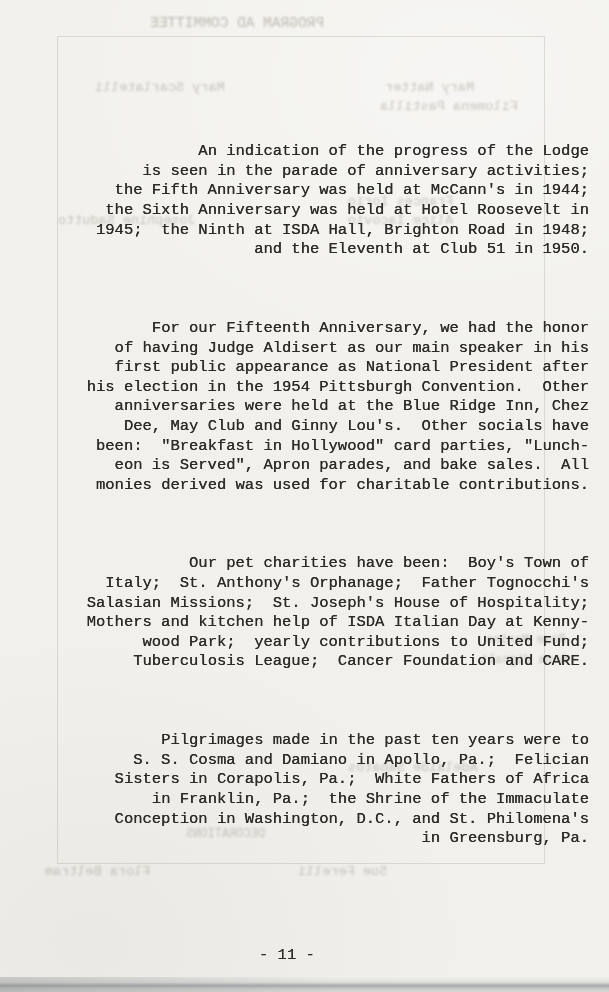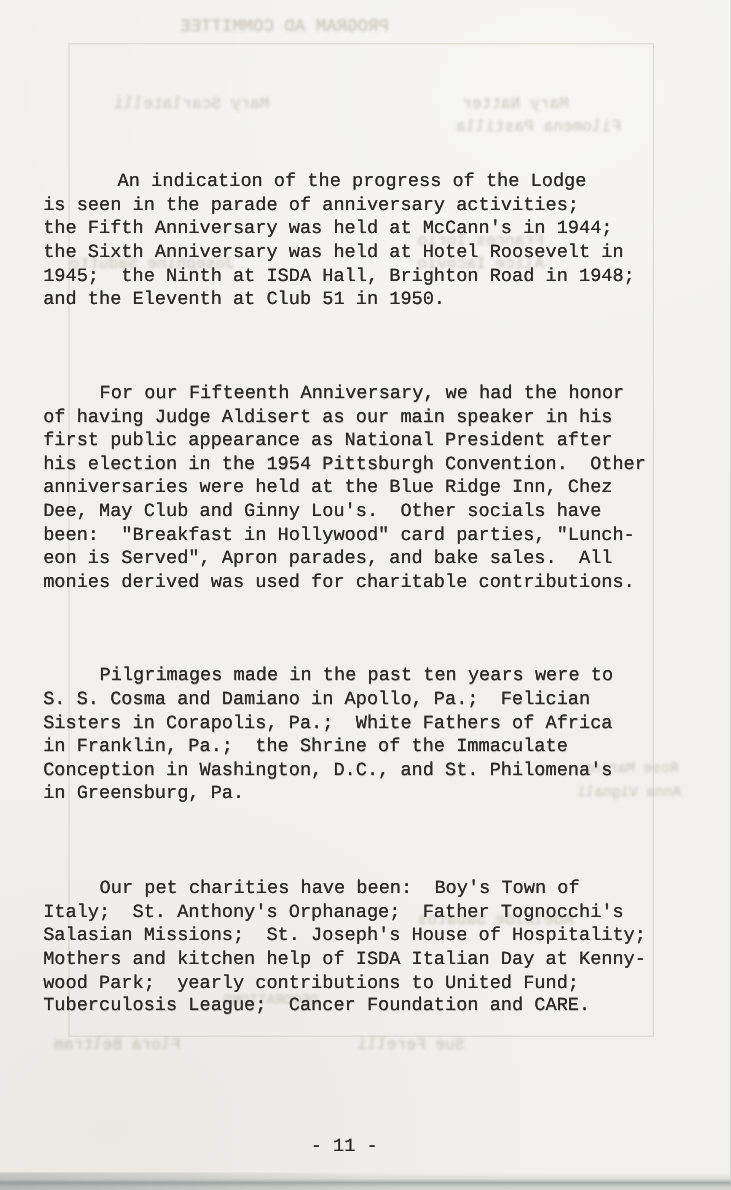--- a/index.html
+++ b/index.html
@@ -5,20 +5,21 @@
   html,body{margin:0;padding:0;background:#9a9d9e;}
   .paper{
     position:relative;
     width:609px;height:992px;
     overflow:hidden;
     background:
       radial-gradient(130% 60% at 75% 8%, rgba(255,255,255,.38), transparent 60%),
       radial-gradient(100% 50% at 15% 95%, rgba(190,186,176,.14), transparent 60%),
       #f1f0ec;
     font-family:"Liberation Mono","DejaVu Sans Mono",monospace;
+    text-align:right;
   }
 
   
   .ghost-layer{position:absolute;inset:0;pointer-events:none;}
   .ghost-box{
     position:absolute;left:57px;top:36px;width:486px;height:826px;
     border:1px solid rgba(150,143,125,.26);
   }
   .ghost{
     position:absolute;
@@ -88,31 +89,31 @@
 and the Eleventh at Club 51 in 1950.</p>
     <p class="para">For our Fifteenth Anniversary, we had the honor
 of having Judge Aldisert as our main speaker in his
 first public appearance as National President after
 his election in the 1954 Pittsburgh Convention.  Other
 anniversaries were held at the Blue Ridge Inn, Chez
 Dee, May Club and Ginny Lou's.  Other socials have
 been:  "Breakfast in Hollywood" card parties, "Lunch-
 eon is Served", Apron parades, and bake sales.  All
 monies derived was used for charitable contributions.</p>
+    <p class="para">Our pet charities have been:  Boy's Town of
+Italy;  St. Anthony's Orphanage;  Father Tognocchi's
+Salasian Missions;  St. Joseph's House of Hospitality;
+Mothers and kitchen help of ISDA Italian Day at Kenny-
+wood Park;  yearly contributions to United Fund;
+Tuberculosis League;  Cancer Foundation and CARE.</p>
     <p class="para">Pilgrimages made in the past ten years were to
 S. S. Cosma and Damiano in Apollo, Pa.;  Felician
 Sisters in Corapolis, Pa.;  White Fathers of Africa
 in Franklin, Pa.;  the Shrine of the Immaculate
 Conception in Washington, D.C., and St. Philomena's
 in Greensburg, Pa.</p>
-    <p class="para">Our pet charities have been:  Boy's Town of
-Italy;  St. Anthony's Orphanage;  Father Tognocchi's
-Salasian Missions;  St. Joseph's House of Hospitality;
-Mothers and kitchen help of ISDA Italian Day at Kenny-
-wood Park;  yearly contributions to United Fund;
-Tuberculosis League;  Cancer Foundation and CARE.</p>
     
   </main>
 
   <div class="pagenum">- 11 -</div>
 
   <div class="bottom-edge"></div>
 </div>
 
 </body></html>

